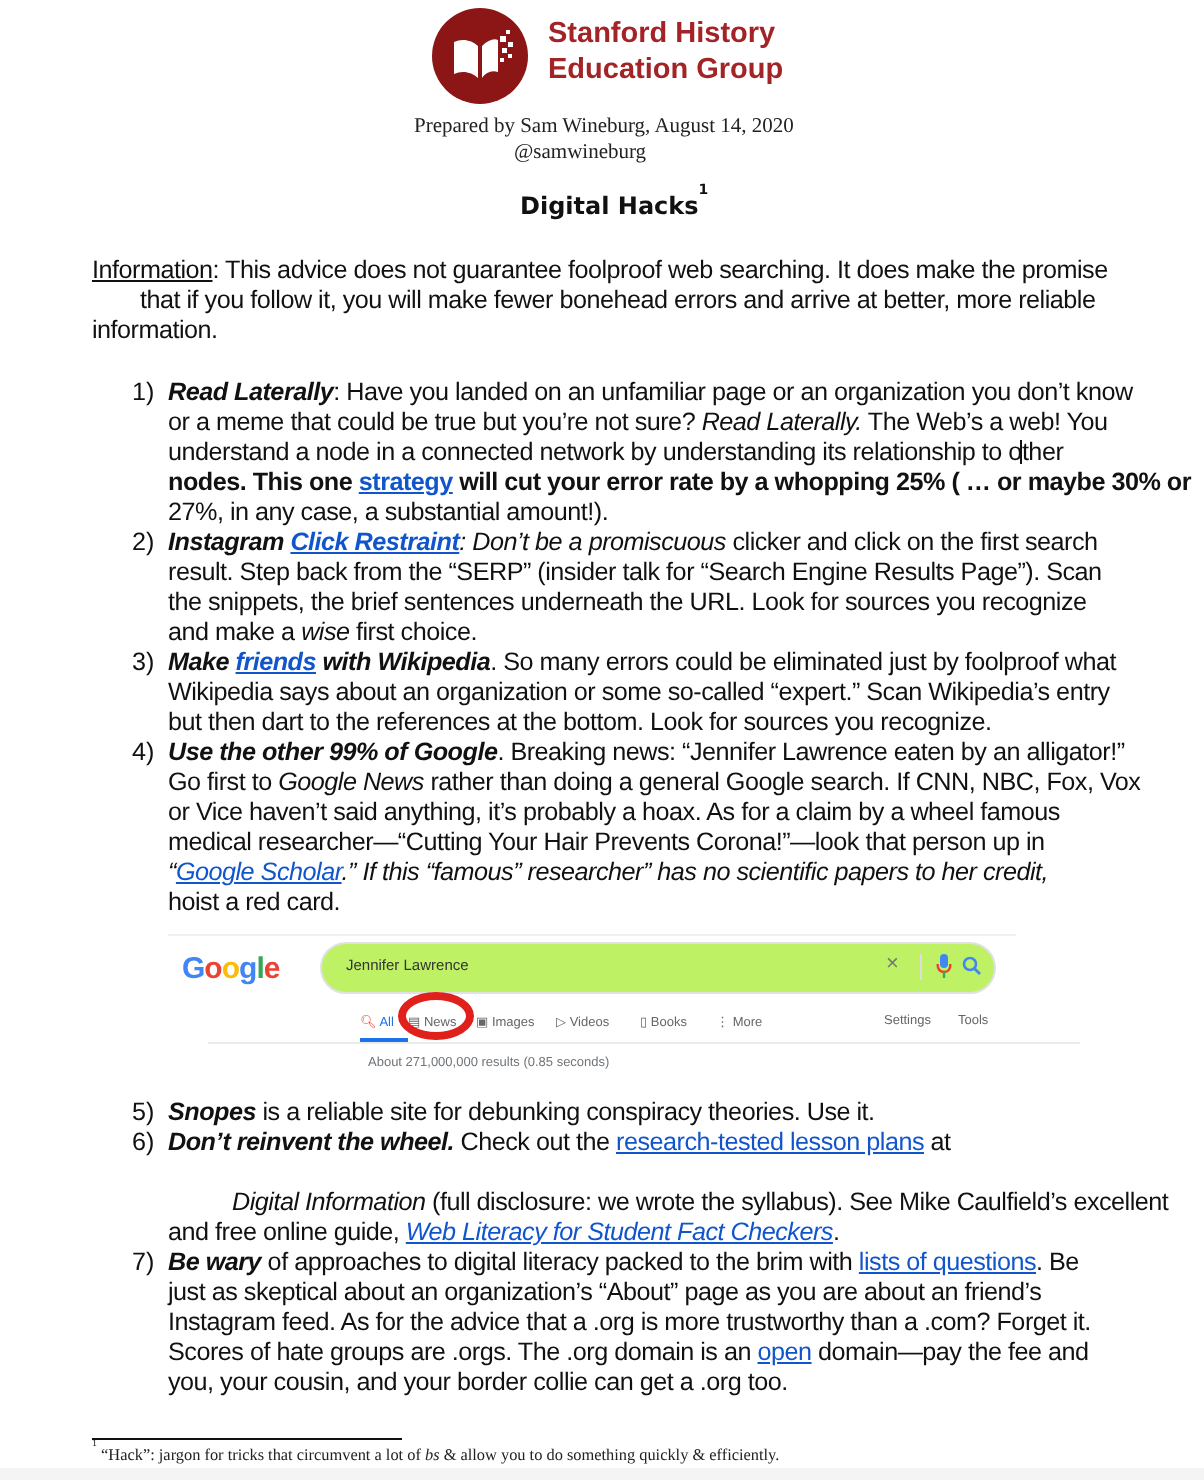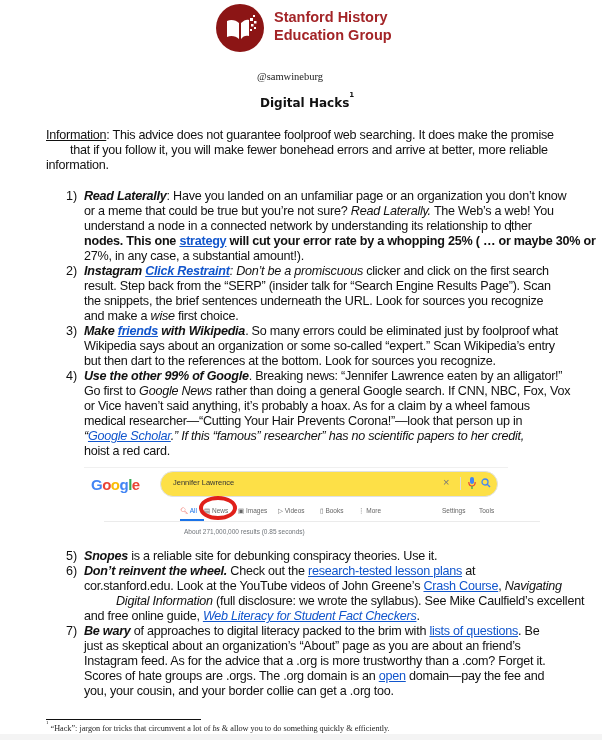--- a/index.html
+++ b/index.html
@@ -14,21 +14,21 @@
     .title sup { font-size: 7px; position: relative; top: -5px; }
     .body-line { font-family: "Liberation Sans", sans-serif; font-size: 12.6px; line-height: 15px; color: #111; letter-spacing: -0.25px; }
     .lnk { color: #1155cc; text-decoration: underline; }
     .num { position: absolute; font-size: 12.6px; font-family: "Liberation Sans", sans-serif; }
     .b { font-weight: bold; }
     .i { font-style: italic; }
     .u { text-decoration: underline; }
     
     .gshot { position: absolute; left: 84px; top: 467px; width: 424px; height: 78px; background: #fff; border-top: 1px solid #f0f0f0; }
     .glogo { position: absolute; left: 7px; top: 8px; font-family: "Liberation Sans", sans-serif; font-size: 15px; font-weight: bold; letter-spacing: -0.5px; }
-    .gsearch { position: absolute; left: 76px; top: 3px; width: 336px; height: 24px; border: 1px solid #dfe1e5; border-radius: 13px; background: #fde047; }
+    .gsearch { position: absolute; left: 76px; top: 3px; width: 336px; height: 24px; border: 1px solid #dfe1e5; border-radius: 13px; background: #bef264; }
     .gquery { position: absolute; left: 12px; top: 6px; font-size: 7.5px; color: #333; }
     .gtabs { position: absolute; left: 96px; top: 39px; font-size: 6.5px; color: #666; }
     .gtab { position: absolute; top: 0; white-space: nowrap; }
     .gtab-active { color: #1a73e8; }
     .gunder { position: absolute; left: 96px; top: 51px; width: 24px; height: 2px; background: #1a73e8; }
     .gline { position: absolute; left: 20px; top: 53px; width: 436px; height: 1px; background: #ebebeb; }
     .gresults { position: absolute; left: 100px; top: 60px; font-size: 6.5px; color: #70757a; }
     .gcircle { position: absolute; left: 199px; top: 496px; width: 38px; height: 24px; border: 4px solid #e0201a; border-radius: 50%; box-sizing: border-box; }
     .fn-rule { position: absolute; left: 46px; top: 719px; width: 155px; height: 1px; background: #111; }
     .footnote { position: absolute; left: 46px; top: 723px; font-family: "Liberation Serif", serif; font-size: 8.2px; color: #222; white-space: nowrap; }
@@ -49,20 +49,21 @@
       <rect x="38" y="17" width="2.5" height="2.5" fill="#fff"></rect>
       <rect x="35" y="20" width="2.5" height="2.5" fill="#fff"></rect>
       <rect x="38" y="23" width="2" height="2" fill="#fff"></rect>
       <rect x="34" y="25" width="2" height="2" fill="#fff"></rect>
       <rect x="37" y="11" width="2" height="2" fill="#fff"></rect>
     </svg>
   </div>
   <div class="logo-text abs" style="top:9px;">Stanford History</div>
   <div class="logo-text abs" style="top:27px;">Education Group</div>
 
+  <div class="abs serif byline" style="left:207px; top:58px;">Prepared by Sam Wineburg, August 14, 2020</div>
   <div class="abs serif byline" style="left:257px; top:71px;">@samwineburg</div>
 
   <div class="abs title" style="left:260px; top:96px;">
     <span>Digital Hacks</span><sup>1</sup>
   </div>
 
   <div class="abs body-line" style="left:46px; top:128px;"><span class="u">Information</span><span>: This advice does not guarantee foolproof web searching. It does make the promise</span></div>
   <div class="abs body-line" style="left:46px; top:143px;margin-left:24px;">that if you follow it, you will make fewer bonehead errors and arrive at better, more reliable</div>
   <div class="abs body-line" style="left:46px; top:158px;">information.</div>
 
@@ -124,21 +125,20 @@
     <div class="gunder"></div>
     <div class="gresults abs">About 271,000,000 results (0.85 seconds)</div>
   </div>
   <div class="gcircle"></div>
 
   <div class="num" style="left:66px; top:549px;">5)</div>
   <div class="abs body-line" style="left:84px; top:549px;"><span class="b i">Snopes</span><span> is a reliable site for debunking conspiracy theories. Use it.</span></div>
 
   <div class="num" style="left:66px; top:564px;">6)</div>
   <div class="abs body-line" style="left:84px; top:564px;"><span class="b i">Don’t reinvent the wheel.</span><span> Check out the </span><span class="lnk">research-tested lesson plans</span><span> at</span></div>
-  <div class="abs body-line" style="left:84px; top:579px;"><span>cor.stanford.edu. Look at the YouTube videos of John Greene’s </span><span class="lnk">Crash Course</span><span>, </span><span class="i">Navigating</span></div>
   <div class="abs body-line" style="left:84px; top:594px;margin-left:32px;"><span class="i">Digital Information</span><span> (full disclosure: we wrote the syllabus). See Mike Caulfield’s excellent</span></div>
   <div class="abs body-line" style="left:84px; top:609px;"><span>and free online guide, </span><span class="lnk i">Web Literacy for Student Fact Checkers</span><span>.</span></div>
 
   <div class="num" style="left:66px; top:624px;">7)</div>
   <div class="abs body-line" style="left:84px; top:624px;"><span class="b i">Be wary</span><span> of approaches to digital literacy packed to the brim with </span><span class="lnk">lists of questions</span><span>. Be</span></div>
   <div class="abs body-line" style="left:84px; top:639px;">just as skeptical about an organization’s “About” page as you are about an friend’s</div>
   <div class="abs body-line" style="left:84px; top:654px;">Instagram feed. As for the advice that a .org is more trustworthy than a .com? Forget it.</div>
   <div class="abs body-line" style="left:84px; top:669px;"><span>Scores of hate groups are .orgs. The .org domain is an </span><span class="lnk">open</span><span> domain—pay the fee and</span></div>
   <div class="abs body-line" style="left:84px; top:684px;">you, your cousin, and your border collie can get a .org too.</div>
 

